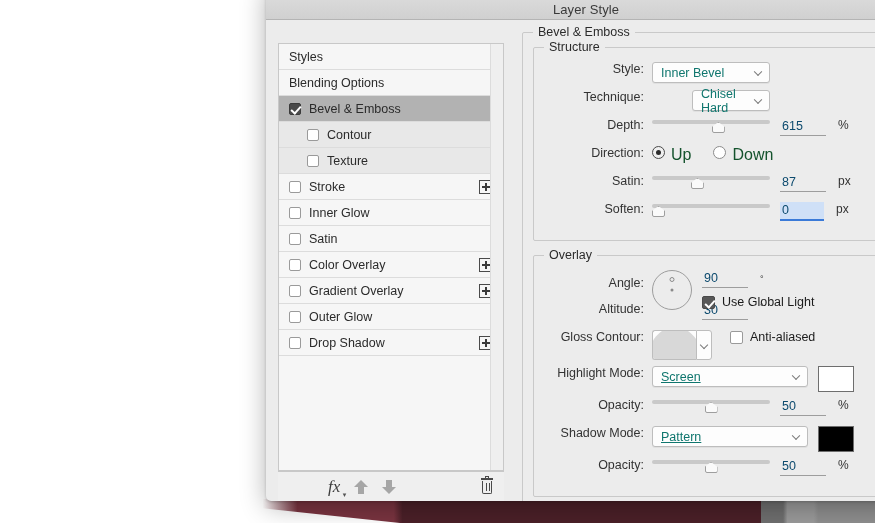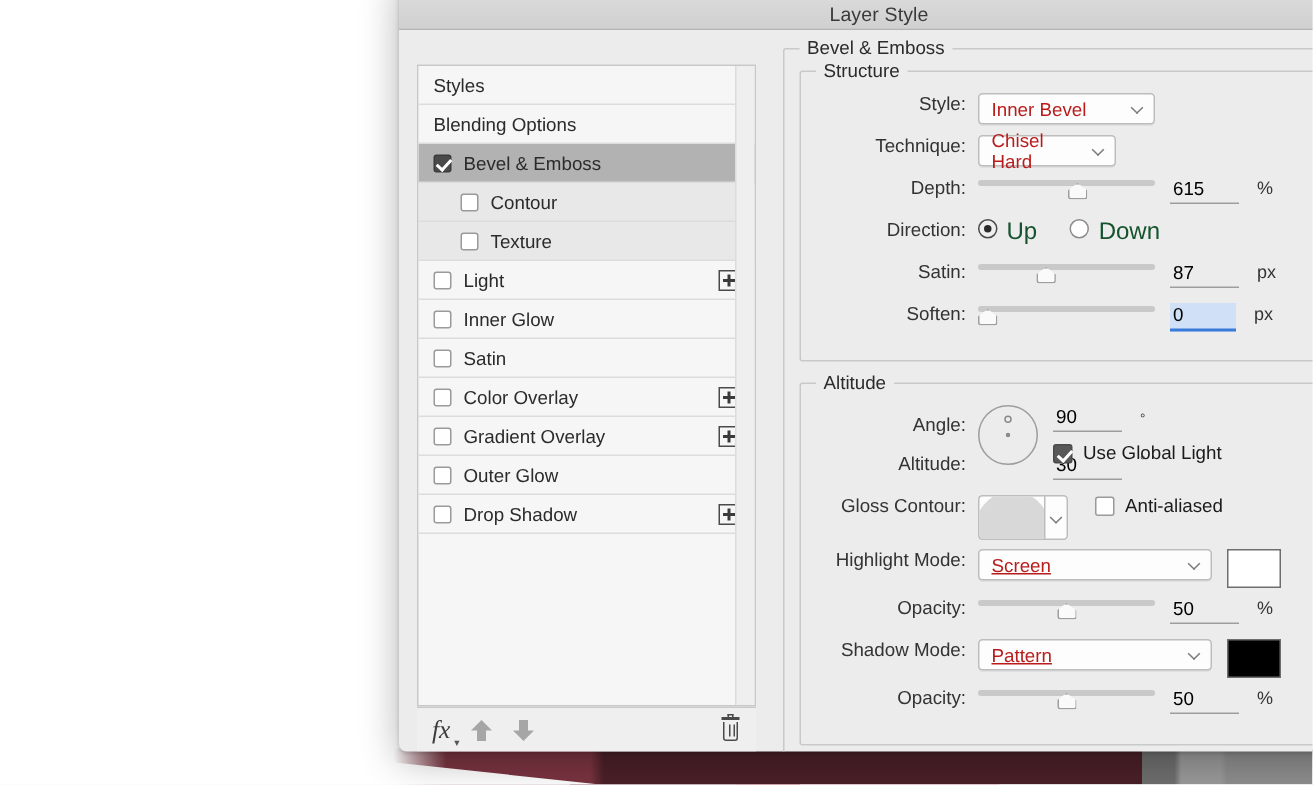--- a/index.html
+++ b/index.html
@@ -136,21 +136,21 @@
   }
 
   .styles-toolbar {
     height: 30px;
     border-top: 1px solid #c8c8c8;
     background: #efefef;
     display: flex; align-items: center;
     padding: 0 10px;
     gap: 14px;
   }
-  .fx-btn { font-family: "Liberation Serif", serif; font-style: italic; font-size: 17px; color: #3c3c3c; position: relative; }
+  .fx-btn { font-family: "Liberation Serif", serif; font-style: italic; font-size: 17px; color: #3c3c3c; position: relative; margin-left: 40px; }
   .fx-btn .caret { position:absolute; right:-6px; bottom:-2px; font-style: normal; font-size: 7px; color:#555; }
   .arrow-btn { width: 14px; height: 16px; position: relative; }
   .arrow-up::after, .arrow-dn::after {
     content: ""; position: absolute; left: 0; width: 0; height: 0;
   }
   .arrow-up::after { top: 1px; border-left: 7px solid transparent; border-right: 7px solid transparent; border-bottom: 7px solid #a6a6a6; }
   .arrow-up::before { content:""; position:absolute; left:4px; top:7px; width:6px; height:8px; background:#a6a6a6; }
   .arrow-dn::after { bottom: 1px; border-left: 7px solid transparent; border-right: 7px solid transparent; border-top: 7px solid #a6a6a6; }
   .arrow-dn::before { content:""; position:absolute; left:4px; top:1px; width:6px; height:8px; background:#a6a6a6; }
   .trash-btn { margin-left: auto; width: 14px; height: 17px; position: relative; }
@@ -187,56 +187,56 @@
     font-size: 12.5px; color: #333;
     flex: 0 0 auto;
   }
 
   .select {
     height: 21px; background: #fdfdfd;
     border: 1px solid #bdbdbd; border-radius: 3px;
     box-shadow: 0 1px 0 rgba(0,0,0,.05);
     display: inline-flex; align-items: center;
     padding: 0 22px 0 8px;
-    font-size: 12.5px; color: #b91c1c;
+    font-size: 12.5px; color: #0f766e;
     position: relative;
   }
   .select .chev {
     position: absolute; right: 7px; top: 50%; transform: translateY(-60%);
     width: 7px; height: 7px;
   }
   .select .chev::after {
     content:""; position:absolute; left:0; top:0;
     width:5px; height:5px;
     border: solid #7a7a7a; border-width: 0 1.4px 1.4px 0;
     transform: rotate(45deg);
   }
   .select.w-style { width: 118px; }
-  .select.w-tech { width: 92px; }
+  .select.w-tech { width: 78px; margin-left: 40px; }
   .select.w-mode { width: 156px; text-decoration: underline; }
 
   
   .slider { width: 118px; height: 16px; position: relative; margin-right: 10px; }
   .slider .track {
     position: absolute; left: 0; right: 0; top: 2px; height: 4px;
     background: #c9c9c9; border-radius: 2px;
   }
   .slider .knob {
     position: absolute; top: 4px;
     width: 13px; height: 11px;
     background: #fafafa;
     border: 1px solid #9e9e9e;
     clip-path: polygon(50% 0, 100% 45%, 100% 100%, 0 100%, 0 45%);
     border-radius: 2px;
   }
 
   .numfield {
     width: 46px; border: none; border-bottom: 1px solid #9d9d9d;
     background: transparent;
-    font-size: 12.5px; color: #000000;
+    font-size: 12.5px; color: #0c4a6e;
     padding: 1px 2px 2px 2px;
     font-family: "Liberation Sans", sans-serif;
   }
   .numfield.focused {
     border-bottom: 2px solid #3a7ad8;
     background: #cfe0f7;
     width: 44px;
   }
   .unit { font-size: 12px; color: #333; margin-left: 12px; width: 20px; }
 
@@ -319,21 +319,21 @@
               <div class="style-row sub">
                 <span class="cb"></span>
                 <span class="lbl">Contour</span>
               </div>
               <div class="style-row sub">
                 <span class="cb"></span>
                 <span class="lbl">Texture</span>
               </div>
               <div class="style-row plain">
                 <span class="cb"></span>
-                <span class="lbl">Light</span>
+                <span class="lbl">Stroke</span>
                 <span class="plusbtn"></span>
               </div>
               <div class="style-row plain">
                 <span class="cb"></span>
                 <span class="lbl">Inner Glow</span>
               </div>
               <div class="style-row plain">
                 <span class="cb"></span>
                 <span class="lbl">Satin</span>
               </div>
@@ -432,21 +432,21 @@
               <span class="slider">
                 <span class="track"></span>
                 <span class="knob" id="knob-soften" style="left: 0px;"></span>
               </span>
               <input class="numfield focused" type="text" value="0" style="">
               <span class="unit">px</span>
             </div>
           </div>
 
           <div class="fieldset inner" style="margin-bottom:2px;">
-            <span class="legend">Altitude</span>
+            <span class="legend">Overlay</span>
 
             <div class="row" style="align-items:flex-start; min-height:56px;">
               <span class="rlabel" style="padding-top:6px;">Angle:</span>
               <span class="angle-stack">
                 <span class="dial">
                   <span class="tip"></span>
                   <span class="ctr"></span>
                 </span>
                 <span class="angle-fields">
                   <span style="display:flex;align-items:center;">

